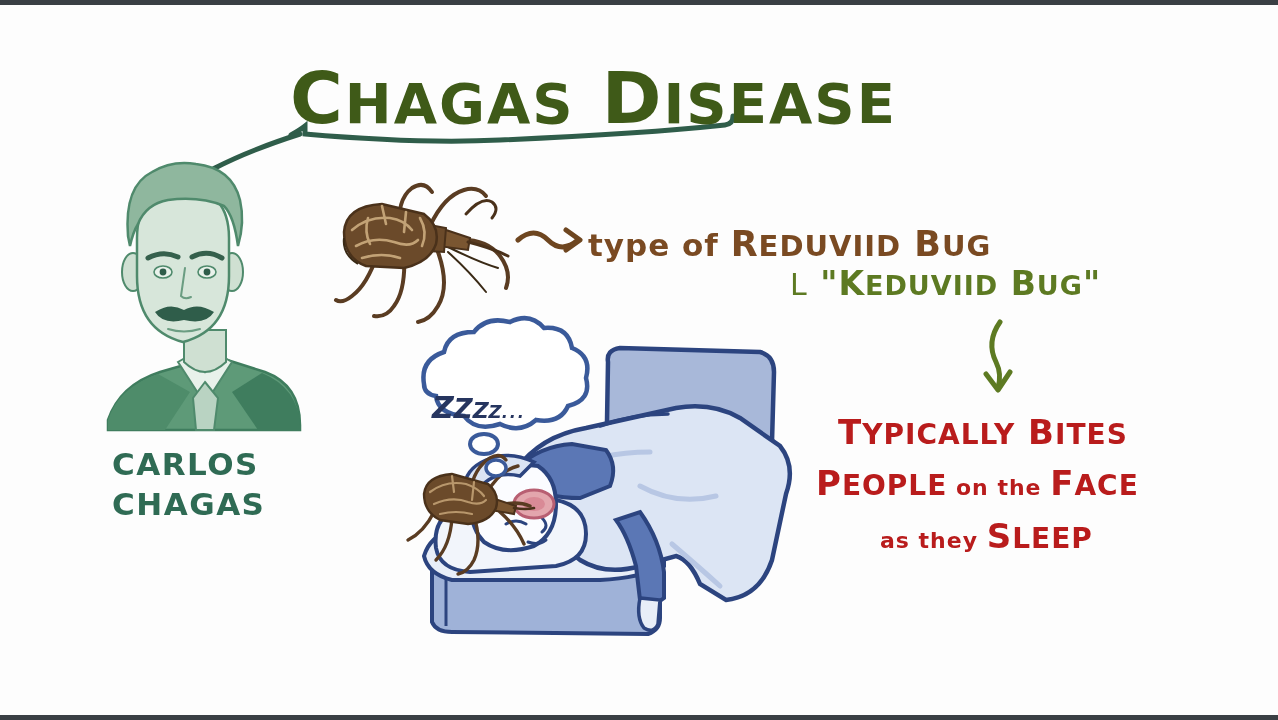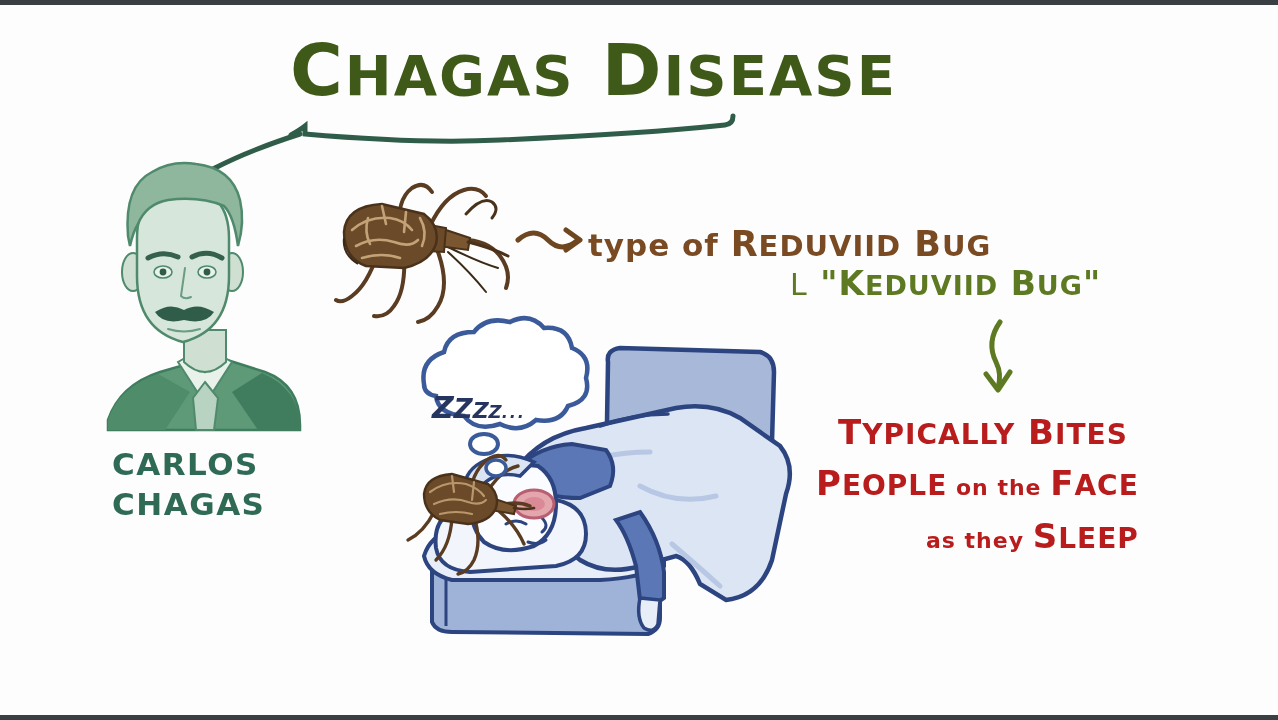--- a/index.html
+++ b/index.html
@@ -20,21 +20,21 @@
   .txt{position:absolute;white-space:nowrap;}
 
   
   .hand{
     font-family:"DejaVu Sans", sans-serif;
     font-weight:700;
     letter-spacing:1px;
   }
 
   #title{
-    left:290px;top:28px;
+    left:290px;top:56px;
     font-size:72px;
     color:#3f5a18;
     letter-spacing:2px;
   }
   #title .sm{font-size:56px;}
 
   #caption{
     left:112px;top:444px;
     font-size:31px;
     line-height:40px;
@@ -64,21 +64,21 @@
     left:838px;top:408px;
     font-size:34px;
     line-height:48px;
     color:#b91c1c;
     letter-spacing:1px;
     text-align:left;
   }
   #bites .sm{font-size:28px;}
   #bites .lc{font-size:22px;text-transform:none;}
   #bites .l2{display:block;margin-left:-22px;}
-  #bites .l3{display:block;margin-left:42px;text-align:right;}
+  #bites .l3{display:block;margin-left:42px;}
 
   #zzz{
     left:432px;top:390px;
     color:#26355f;
     font-style:italic;
     font-weight:700;
   }
   #zzz .z1{font-size:30px;}
   #zzz .z2{font-size:26px;}
   #zzz .z3{font-size:22px;}

